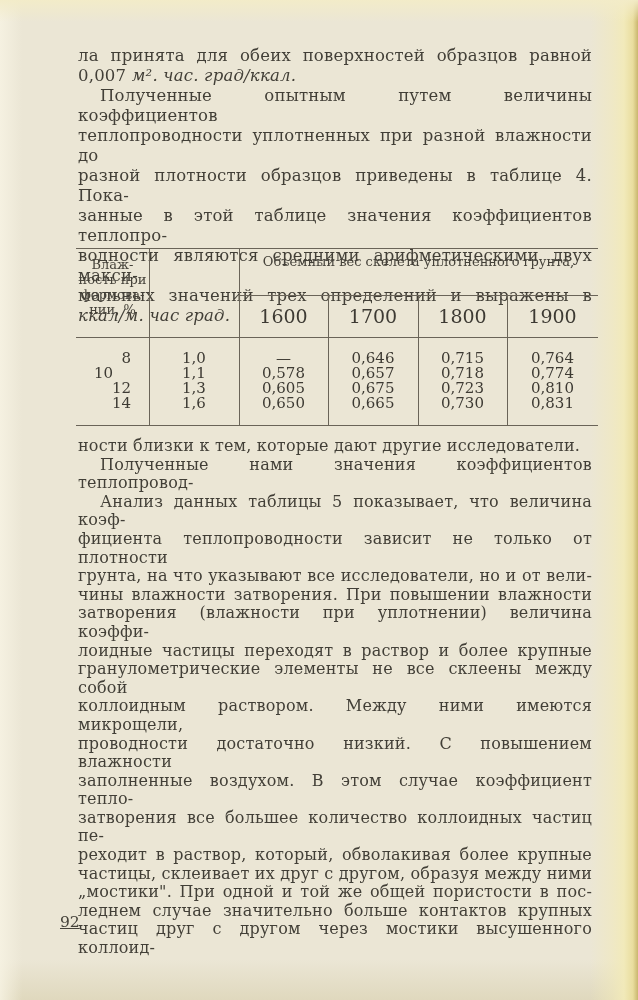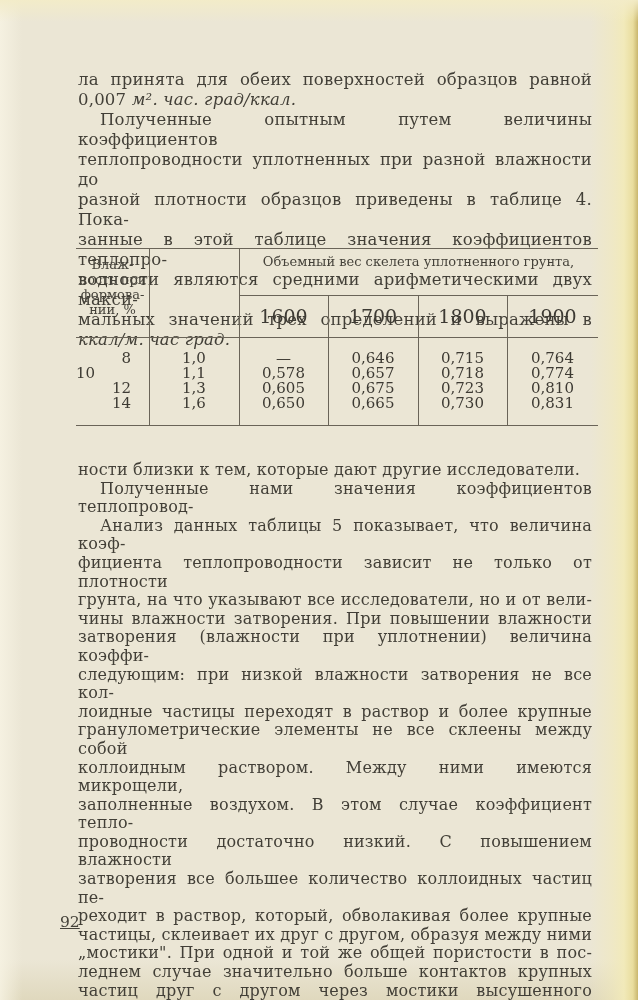--- a/index.html
+++ b/index.html
@@ -11,21 +11,21 @@
   
   .page{
     position:absolute;inset:0;
     background:
       linear-gradient(180deg, rgba(243,236,200,.95) 0%, rgba(243,236,200,0) 2.2%),
       linear-gradient(270deg, #c9b66e 0%, #e9dd9e 0.8%, rgba(242,234,185,.95) 2.2%, rgba(242,234,185,.55) 4%, rgba(242,234,185,0) 7.5%),
       linear-gradient(90deg, rgba(247,243,227,.85) 0%, rgba(247,243,227,0) 3.5%),
       linear-gradient(0deg, rgba(214,205,170,.55) 0%, rgba(214,205,170,0) 4%),
       #ebe6d5;
   }
-  .textcol{position:absolute;left:78px;width:514px;color:#423f37;margin-top:24px;}
+  .textcol{position:absolute;left:78px;width:514px;color:#423f37;}
   #block-top{top:46px;font-size:16.5px;line-height:20px;}
   #block-bottom{top:437px;font-size:16px;line-height:18.6px;}
   .tline{white-space:nowrap;letter-spacing:.2px;}
   .tline.j{white-space:normal;text-align:justify;text-align-last:justify;}
   .tline.ind{text-indent:22px;}
   .it{font-style:italic;}
   
   .tcap{
     position:absolute;left:78px;top:220px;width:514px;text-align:right;
     font-size:14.5px;letter-spacing:3.5px;color:#423f37;
@@ -88,21 +88,21 @@
 
     <div>
       <div class="cell bodycell" style="left:0;top:103px;width:55px;text-align:right">8</div>
       <div class="cell bodycell" style="left:73px;top:103px;width:90px">1,0</div>
       <div class="cell bodycell" style="left:163px;top:103px;width:89px">—</div>
       <div class="cell bodycell" style="left:252px;top:103px;width:90px">0,646</div>
       <div class="cell bodycell" style="left:342px;top:103px;width:89px">0,715</div>
       <div class="cell bodycell" style="left:431px;top:103px;width:91px">0,764</div>
     </div>
     <div>
-      <div class="cell bodycell" style="left:0;top:118px;width:55px;text-align:left">10</div>
+      <div class="cell bodycell" style="left:0;top:118px;width:55px;text-align:center">10</div>
       <div class="cell bodycell" style="left:73px;top:118px;width:90px">1,1</div>
       <div class="cell bodycell" style="left:163px;top:118px;width:89px">0,578</div>
       <div class="cell bodycell" style="left:252px;top:118px;width:90px">0,657</div>
       <div class="cell bodycell" style="left:342px;top:118px;width:89px">0,718</div>
       <div class="cell bodycell" style="left:431px;top:118px;width:91px">0,774</div>
     </div>
     <div>
       <div class="cell bodycell" style="left:0;top:133px;width:55px;text-align:right">12</div>
       <div class="cell bodycell" style="left:73px;top:133px;width:90px">1,3</div>
       <div class="cell bodycell" style="left:163px;top:133px;width:89px">0,605</div>
@@ -124,26 +124,25 @@
       <div>
         <div class="tline">ности близки к тем, которые дают другие исследователи.</div>
         <div class="tline ind j">Полученные нами значения коэффициентов теплопровод-</div>
       </div>
       <div>
         <div class="tline ind j">Анализ данных таблицы 5 показывает, что величина коэф-</div>
         <div class="tline j">фициента теплопроводности зависит не только от плотности</div>
         <div class="tline j">грунта, на что указывают все исследователи, но и от вели-</div>
         <div class="tline j">чины влажности затворения. При повышении влажности</div>
         <div class="tline j">затворения (влажности при уплотнении) величина коэффи-</div>
-        <div class="tline j">следующим: при низкой влажности затворения не все кол-</div>
         <div class="tline j">лоидные частицы переходят в раствор и более крупные</div>
         <div class="tline j">гранулометрические элементы не все склеены между собой</div>
         <div class="tline j">коллоидным раствором. Между ними имеются микрощели,</div>
+        <div class="tline j">проводности достаточно низкий. С повышением влажности</div>
         <div class="tline j">заполненные воздухом. В этом случае коэффициент тепло-</div>
-        <div class="tline j">проводности достаточно низкий. С повышением влажности</div>
         <div class="tline j">затворения все большее количество коллоидных частиц пе-</div>
         <div class="tline j">реходит в раствор, который, обволакивая более крупные</div>
         <div class="tline j">частицы, склеивает их друг с другом, образуя между ними</div>
         <div class="tline j">„мостики". При одной и той же общей пористости в пос-</div>
         <div class="tline j">леднем случае значительно больше контактов крупных</div>
         <div class="tline j">частиц друг с другом через мостики высушенного коллоид-</div>
       </div>
     </div>
 
   <div class="pgnum">92</div>

